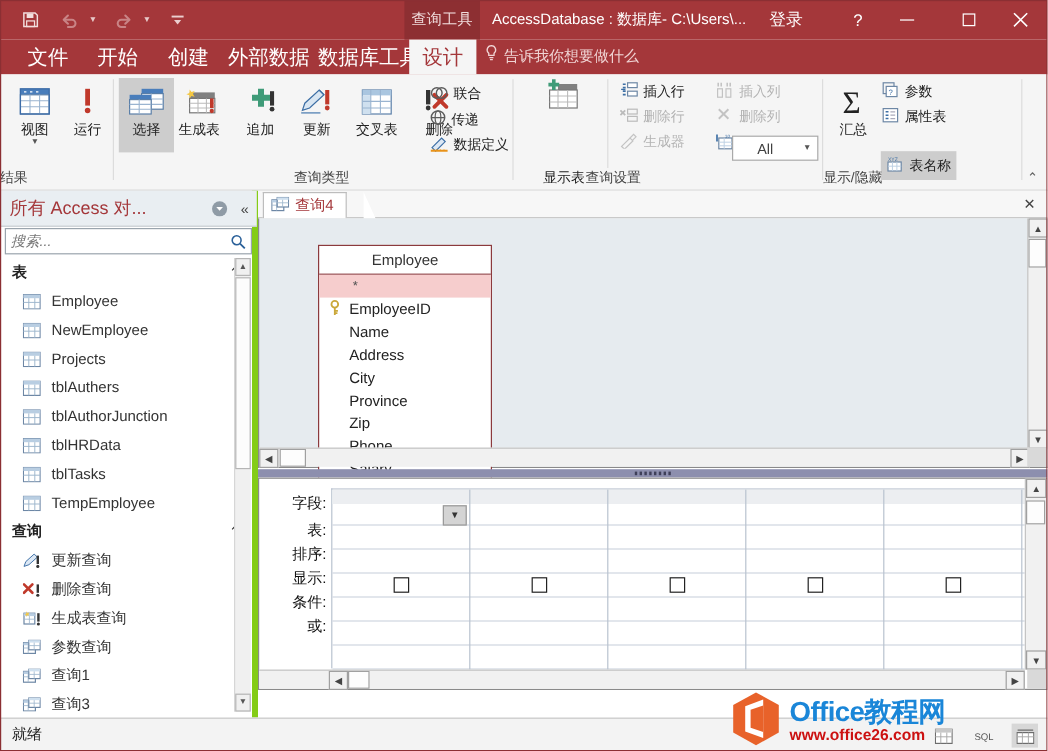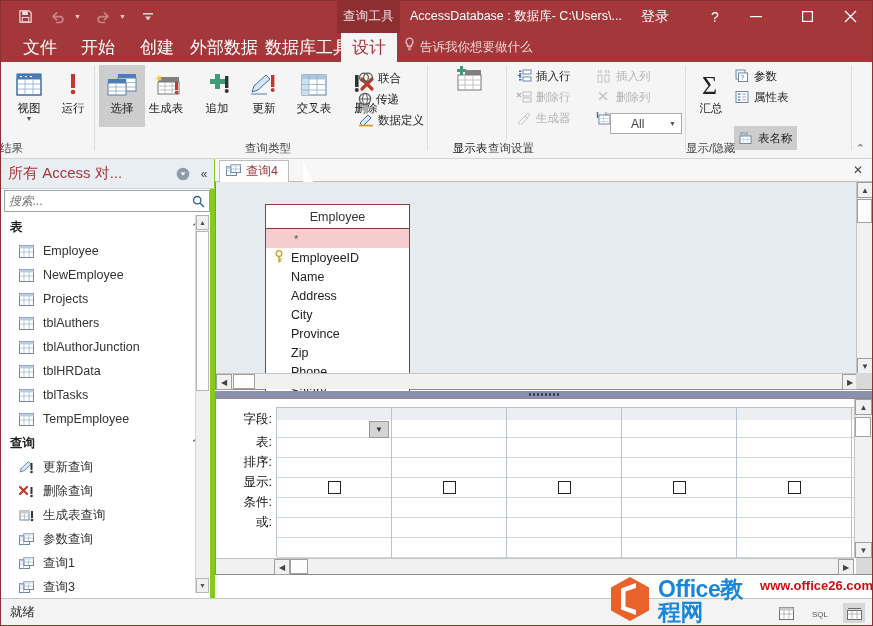--- a/index.html
+++ b/index.html
@@ -288,21 +288,21 @@
 
   .outerborder {
     position:absolute; top:0; left:0; width:873px; height:626px;
     border:1px solid #8b2f33; pointer-events:none;
   }
 
   
   .watermark {
     position:absolute; left:608px; top:576px; display:flex; align-items:center; gap:6px;
   }
-  .wm-text { display:flex; flex-direction:row; line-height:1; }
+  .wm-text { display:flex; flex-direction:column; line-height:1; }
   .wm-top { font-size:23px; font-weight:bold; color:#1a86d8; letter-spacing:-0.5px; }
   .wm-bot { font-size:13px; font-weight:bold; color:#cc1111; margin-top:1px; }
 </style>
 </head>
 <body>
 
 <div class="app">
 
   <div class="titlebar">
     <div class="qat">

